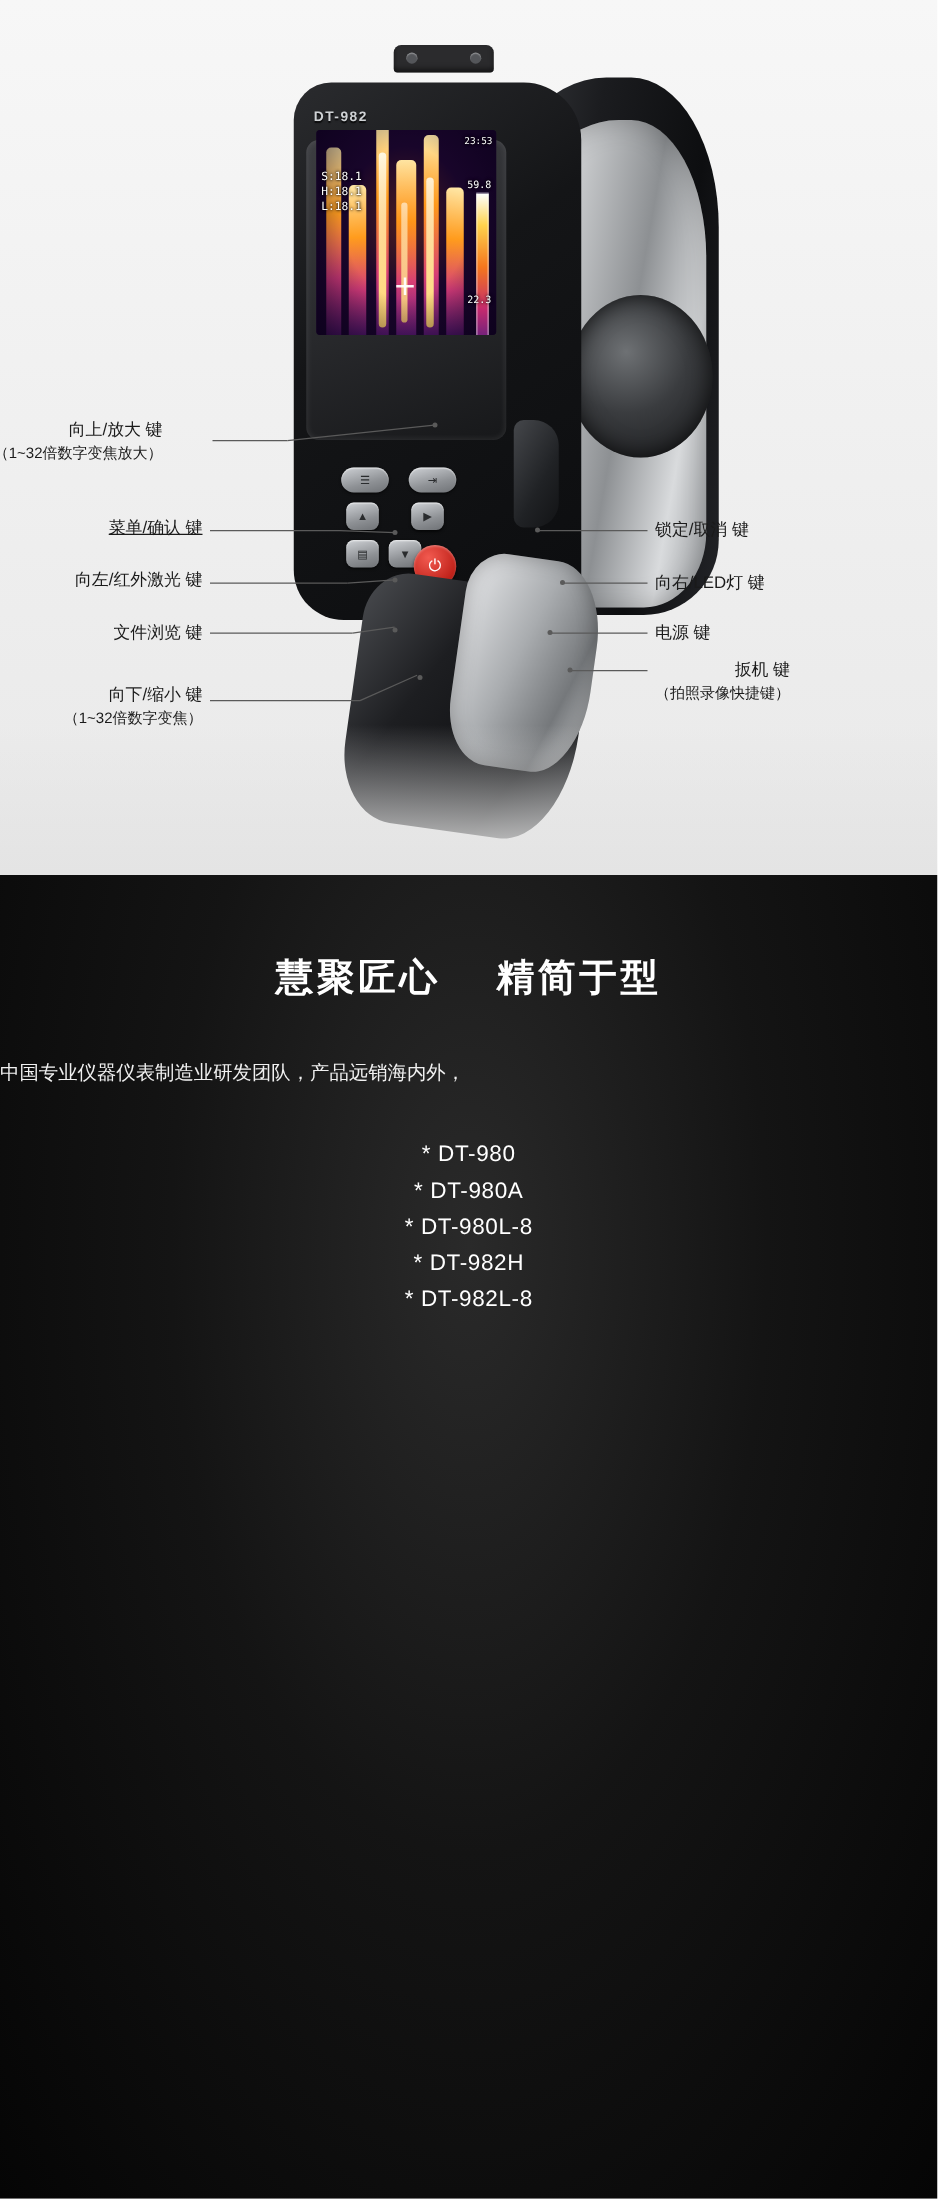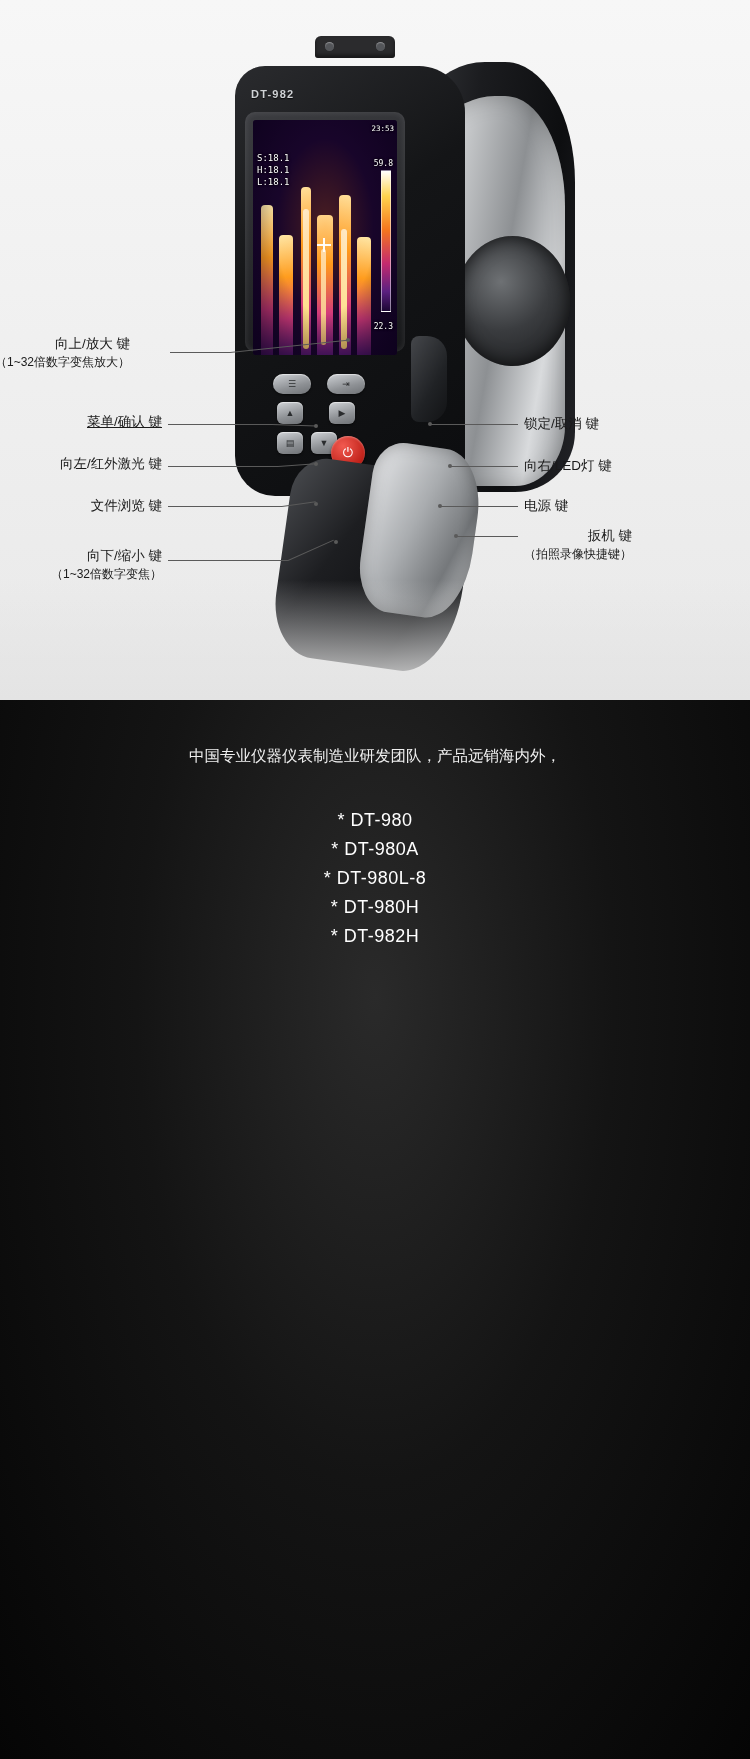--- a/index.html
+++ b/index.html
@@ -61,21 +61,21 @@
   }
   .cam .bezel{
     position:absolute;left:30px;top:76px;width:160px;height:240px;
     background:linear-gradient(160deg,#3c3d41,#17181a);
     border-radius:10px;
     box-shadow:inset 0 0 6px rgba(255,255,255,.12);
   }
 
   
   .screen{
-    position:absolute;left:38px;top:84px;width:144px;height:235px;
+    position:absolute;left:38px;top:68px;width:144px;height:164px;
     background:#18052a;overflow:hidden;border-radius:3px;
   }
   .screen .plume{
     position:absolute;bottom:0;
     background:linear-gradient(180deg,#ffe9a8 0%,#ff9d1e 35%,#d43b7a 70%,#5c1b74 100%);
     border-radius:4px 4px 0 0;filter:blur(.4px);
   }
   .screen .hot{
     position:absolute;background:linear-gradient(180deg,#fff9e2,#ffd36b);
     border-radius:3px;
@@ -171,21 +171,21 @@
     position:absolute;left:0;top:700px;width:750px;height:1059px;
     background:radial-gradient(ellipse at 50% 28%,#2a2a2a 0%,#141414 45%,#050505 100%);
     color:#fff;
   }
   .headline{
     text-align:center;margin-top:62px;font-size:30px;font-weight:bold;
     letter-spacing:3px;color:#fff;
   }
   .headline .gap{display:inline-block;width:22px;}
   .subline{
-    text-align:center;margin-top:40px;font-size:15.5px;color:#f0f0f0;line-height:32px;
+    margin-top:40px;font-size:15.5px;color:#f0f0f0;line-height:32px;
   }
   .subline.l2{font-size:16.5px;margin-top:8px;}
   .modellist{
     margin-top:34px;text-align:center;
   }
   .modellist div{
     font-size:18px;line-height:29px;color:#fff;letter-spacing:.5px;
   }
 </style>
 </head>
@@ -309,25 +309,30 @@
       <span>电源 键</span>
     </div>
     <div class="callout right" style="left:524px;top:526px;">
       <span>扳机 键</span>
       <span class="sub">（拍照录像快捷键）</span>
     </div>
   </div>
 
   <div class="sec-dark">
 
+    <div class="headline">
+      <span>慧聚匠心</span>
+      <span class="gap"></span>
+      <span>精简于型</span>
+    </div>
 
     <div class="subline">中国专业仪器仪表制造业研发团队，产品远销海内外，</div>
 
     <div class="modellist">
       <div>* DT-980</div>
       <div>* DT-980A</div>
       <div>* DT-980L-8</div>
-      <div>* DT-980H</div>
       <div>* DT-982H</div>
+      <div>* DT-982L-8</div>
     </div>
 
   </div>
 </div>
 
 </body></html>

